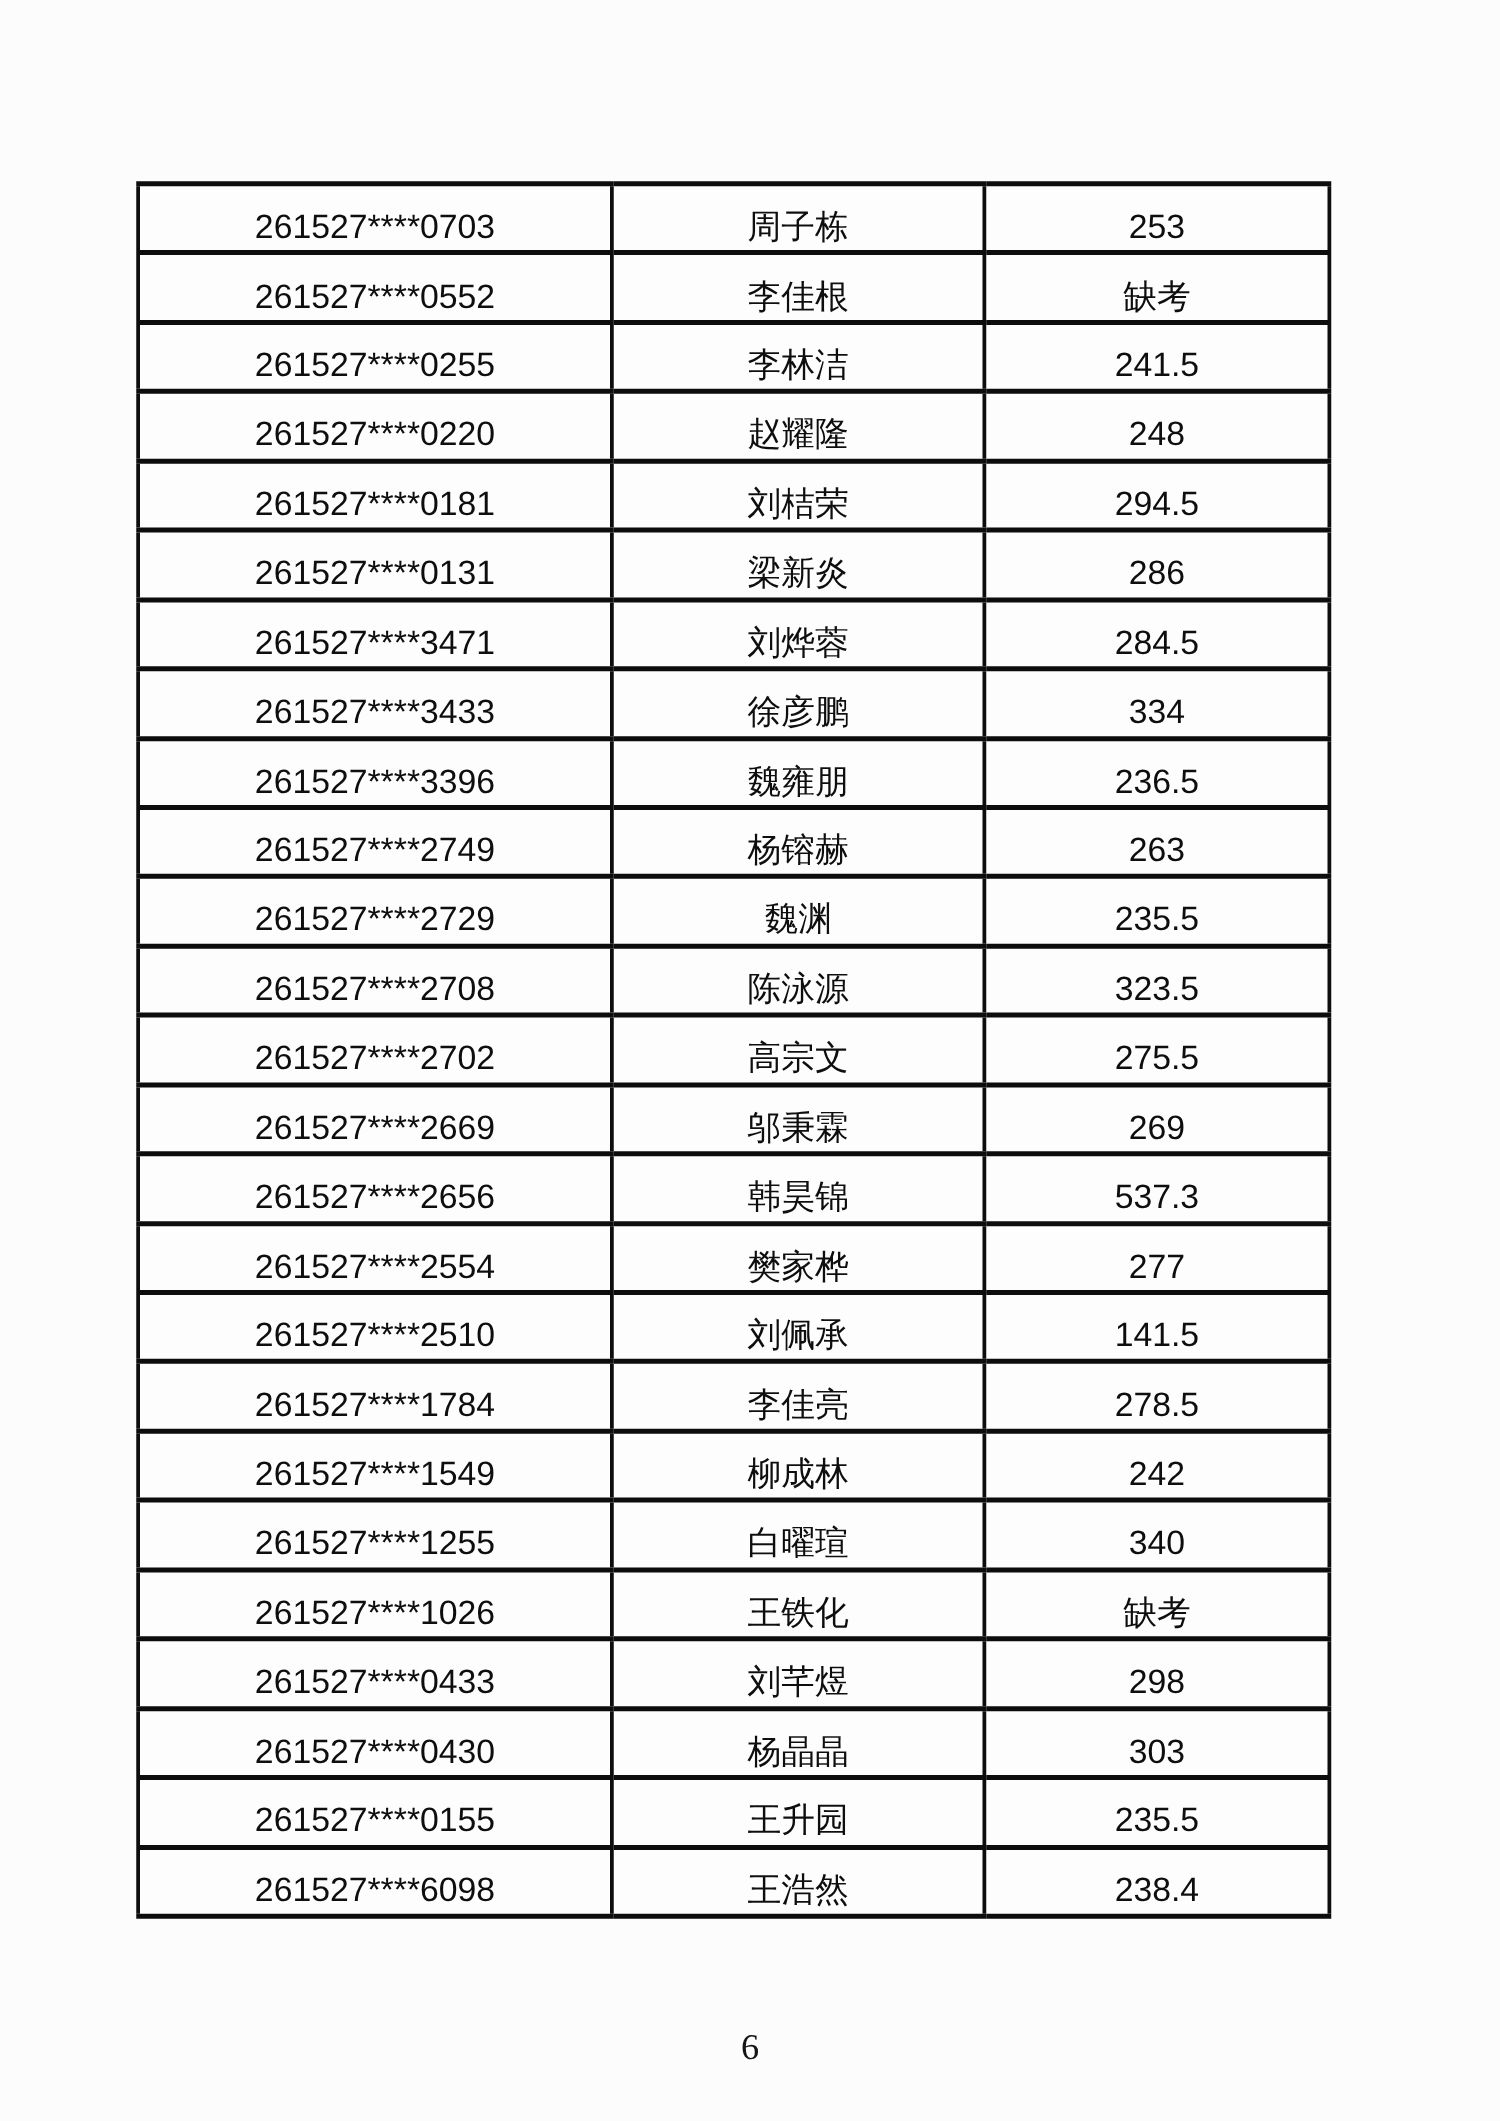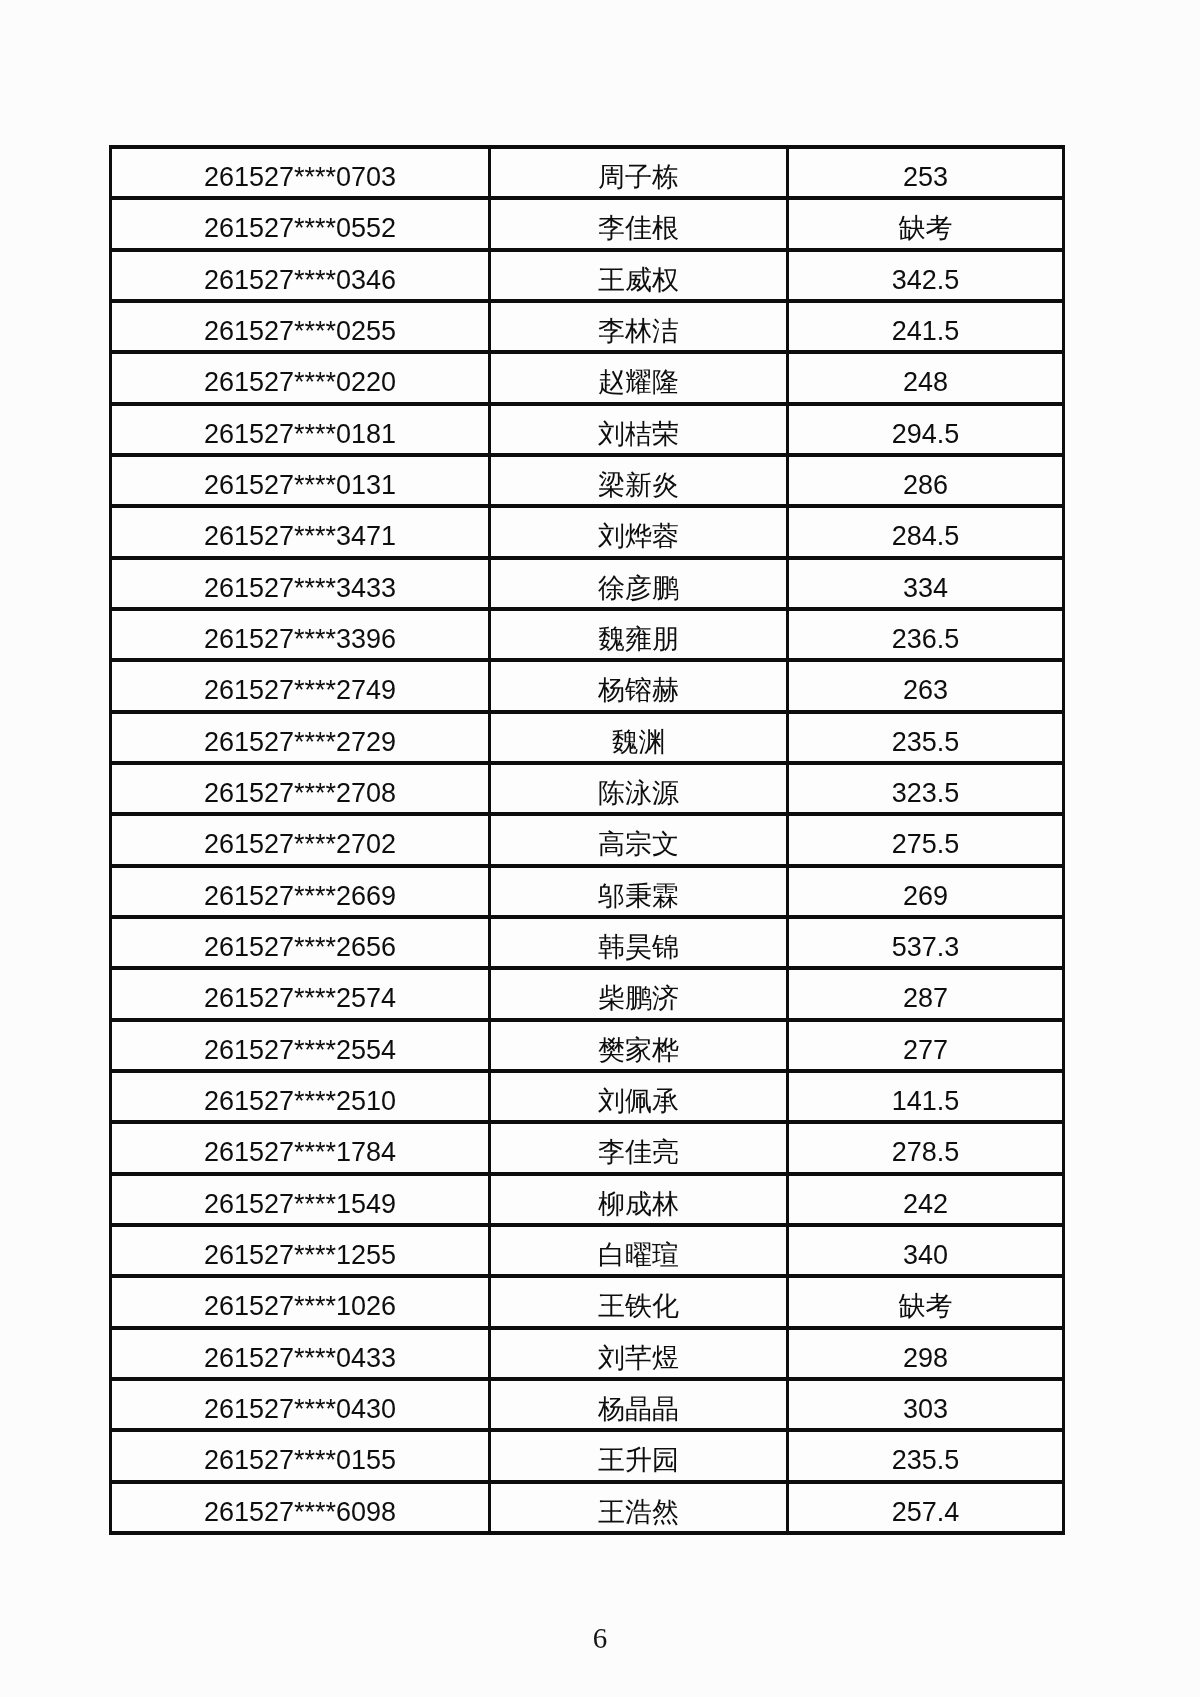--- a/index.html
+++ b/index.html
@@ -87,25 +87,20 @@
       <td class="cell-name">周子栋</td>
       <td class="cell-score">253</td>
     </tr>
 
     <tr>
       <td class="cell-id">261527****0552</td>
       <td class="cell-name">李佳根</td>
       <td class="cell-score">缺考</td>
     </tr>
 
-    <tr>
-      <td class="cell-id">261527****0346</td>
-      <td class="cell-name">王威权</td>
-      <td class="cell-score">342.5</td>
-    </tr>
 
     <tr>
       <td class="cell-id">261527****0255</td>
       <td class="cell-name">李林洁</td>
       <td class="cell-score">241.5</td>
     </tr>
 
     <tr>
       <td class="cell-id">261527****0220</td>
       <td class="cell-name">赵耀隆</td>
@@ -172,25 +167,20 @@
       <td class="cell-name">邬秉霖</td>
       <td class="cell-score">269</td>
     </tr>
 
     <tr>
       <td class="cell-id">261527****2656</td>
       <td class="cell-name">韩昊锦</td>
       <td class="cell-score">537.3</td>
     </tr>
 
-    <tr>
-      <td class="cell-id">261527****2574</td>
-      <td class="cell-name">柴鹏济</td>
-      <td class="cell-score">287</td>
-    </tr>
 
     <tr>
       <td class="cell-id">261527****2554</td>
       <td class="cell-name">樊家桦</td>
       <td class="cell-score">277</td>
     </tr>
 
     <tr>
       <td class="cell-id">261527****2510</td>
       <td class="cell-name">刘佩承</td>
@@ -235,20 +225,20 @@
 
     <tr>
       <td class="cell-id">261527****0155</td>
       <td class="cell-name">王升园</td>
       <td class="cell-score">235.5</td>
     </tr>
 
     <tr>
       <td class="cell-id">261527****6098</td>
       <td class="cell-name">王浩然</td>
-      <td class="cell-score">257.4</td>
+      <td class="cell-score">238.4</td>
     </tr>
   </tbody>
   </table>
 
   <div class="page-number">6</div>
 
 </div>
 
 </body></html>

